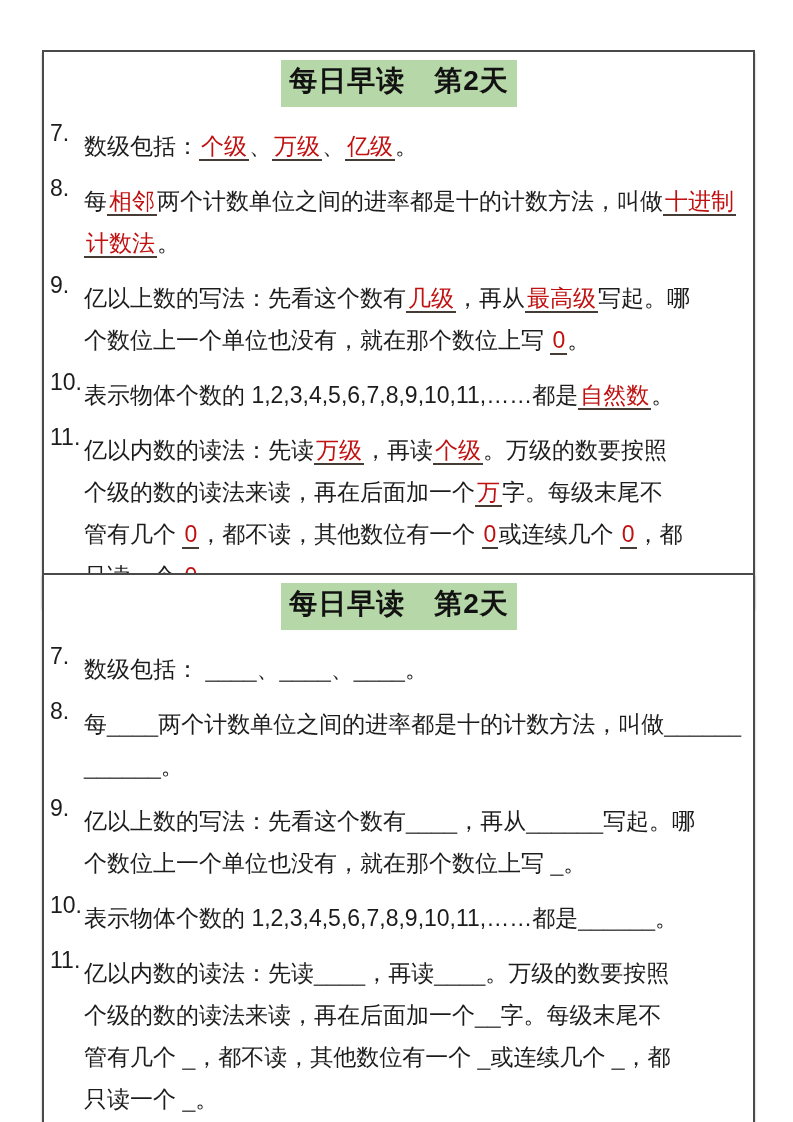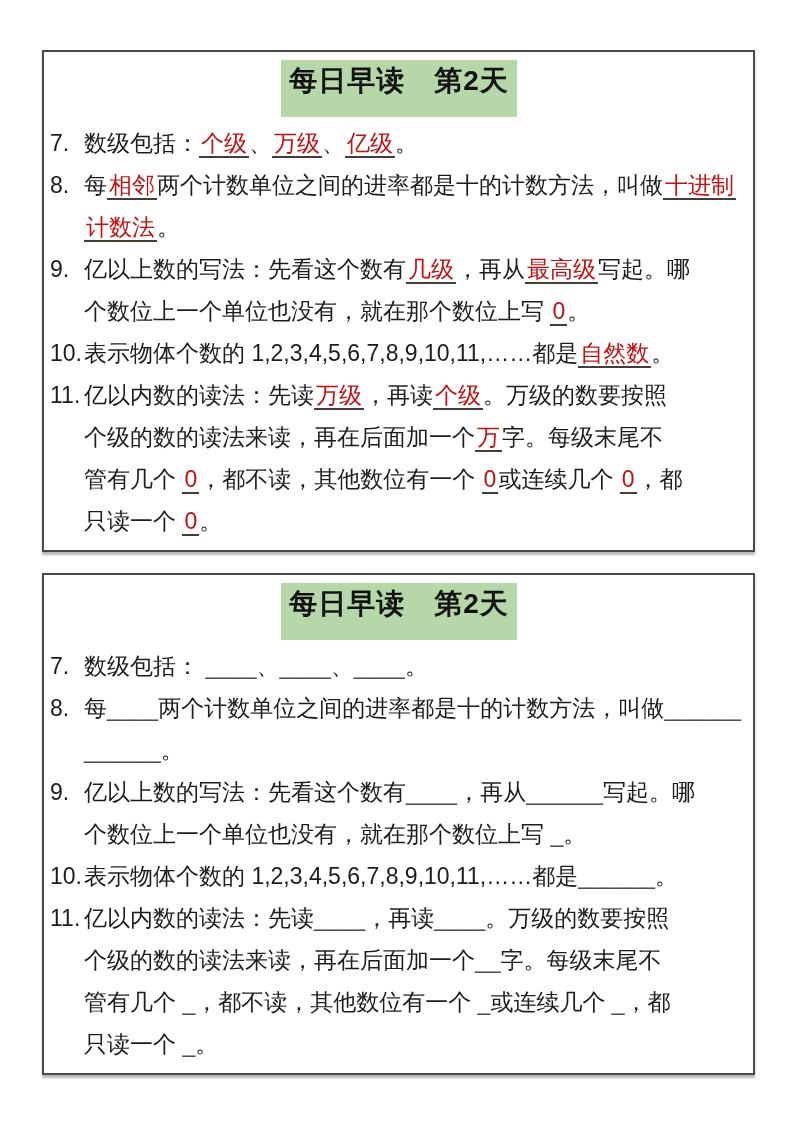--- a/index.html
+++ b/index.html
@@ -32,39 +32,40 @@
     text-align: center;
     margin: 2px 0 5px 0;
     line-height: 38px;
   }
   .section-title {
     display: inline-block;
     background: var(--title-highlight, #b6d7a8);
     font-size: 28px;
     font-weight: bold;
     letter-spacing: 1px;
-    padding: 2px 8px 17px 8px;
+    padding: 2px 8px 7px 8px;
     color: #121212;
     text-align: center;
   }
 
   .items { }
   .item {
     display: flex;
     align-items: flex-start;
     font-size: 23px;
     line-height: 42px;
   }
   .num {
     flex: 0 0 34px;
     white-space: nowrap;
   }
   .content {
     flex: 1;
     min-width: 0;
+    margin-top: 13px;
   }
   .answer {
     color: var(--answer-red, #c01010);
     border-bottom: 2px solid #453c36;
     padding: 0 2px;
   }
   .blank {
     color: var(--blank-line, #4f4f4f);
     white-space: nowrap;
     letter-spacing: 0;

